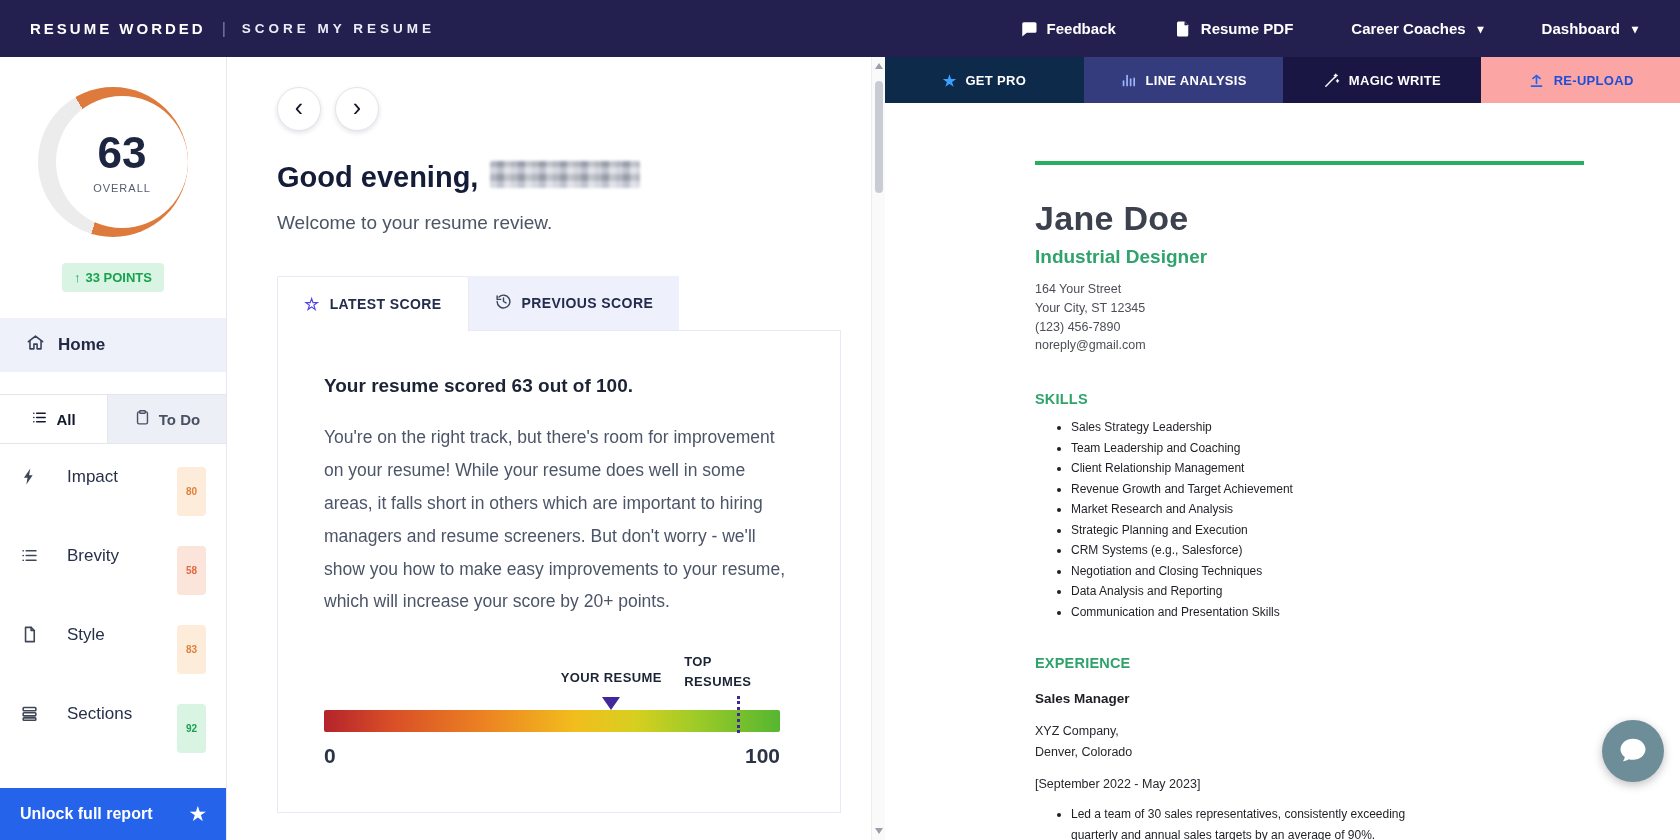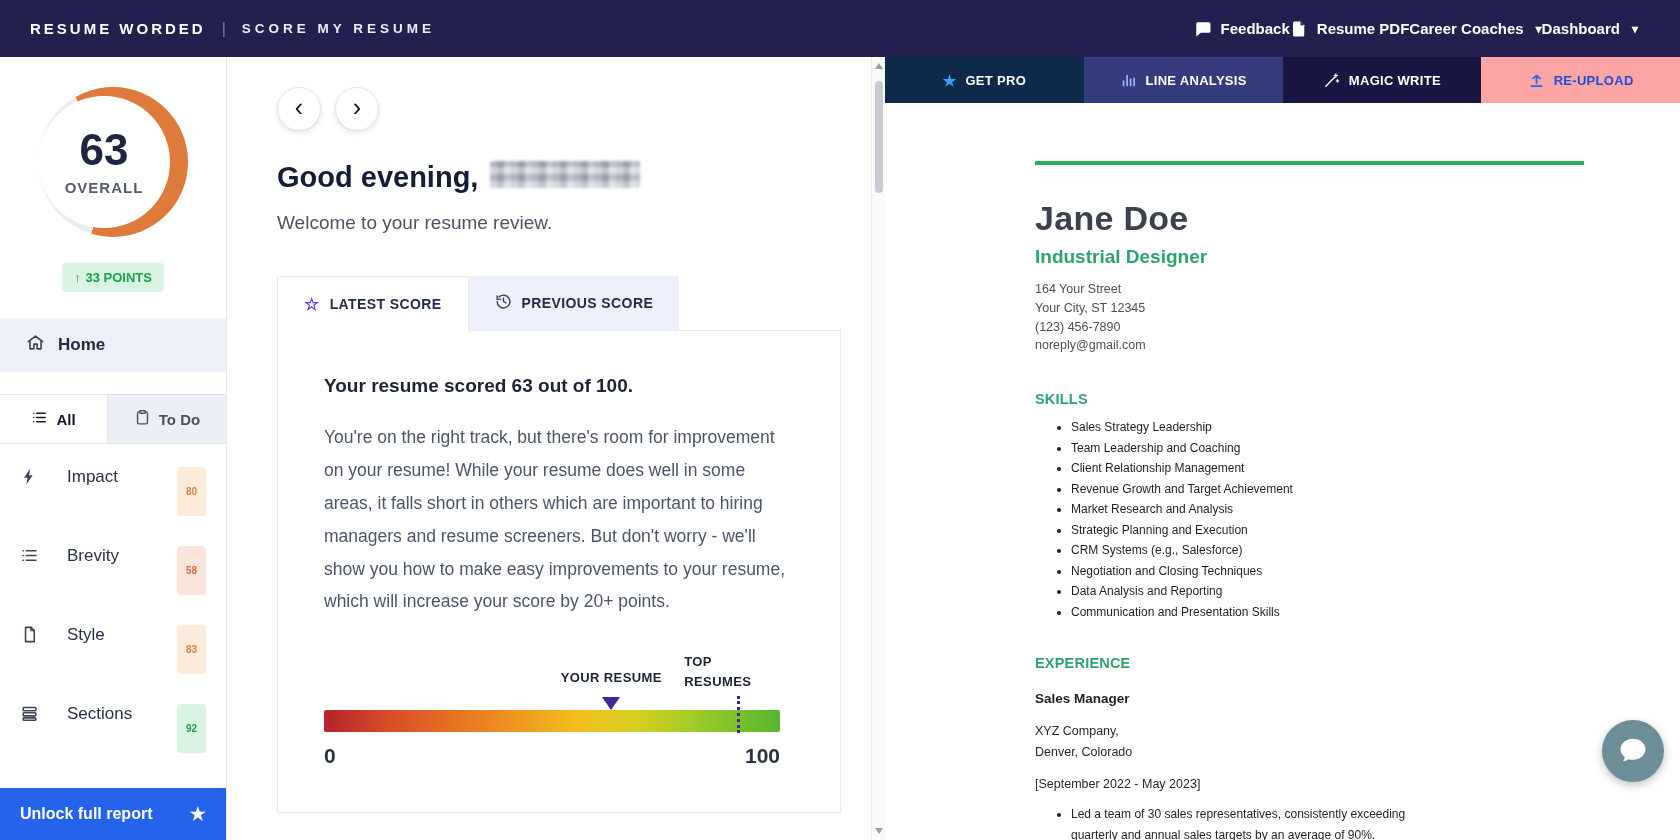--- a/index.html
+++ b/index.html
@@ -8,36 +8,36 @@
        font-family:"Liberation Sans",sans-serif}
   button{font-family:inherit;border:none;background:none;padding:0;cursor:pointer}
   ul{list-style:disc}
 
   
   .navbar{height:57px;background:var(--navbar,#23204f);display:flex;align-items:center;
           padding:0 30px;color:#fff}
   .brand{font-size:15px;font-weight:800;letter-spacing:3px;cursor:pointer}
   .brand-sep{margin:0 16px;color:#7d7aa6}
   .product{font-size:13.5px;font-weight:700;letter-spacing:4px;color:#ecedf8;cursor:pointer}
-  .nav-right{margin-left:auto;display:flex;align-items:center;padding-right:12px}
+  .nav-right{margin-left:auto;display:flex;align-items:center;gap:58px;padding-right:12px}
   .nav-item{display:flex;align-items:center;gap:9px;font-size:15px;font-weight:700;cursor:pointer}
   .nav-item svg{width:18px;height:18px;display:block}
   .chev{font-size:12px;margin-left:3px}
 
   .layout{display:flex;height:783px}
 
   
   .sidebar{flex:0 0 227px;border-right:1px solid #e7e8ef;position:relative;background:#fff}
   .gauge{width:150px;height:150px;border-radius:50%;margin:30px auto 0;
          background:conic-gradient(from -30deg,var(--gauge_orange,#de7a3b) 0 63%,#ececec 63% 100%);
-         display:flex;align-items:center;justify-content:flex-start}
+         display:flex;align-items:center;justify-content:flex-end}
   .gauge-inner{width:132px;height:132px;border-radius:50%;background:#fff;display:flex;
                flex-direction:column;align-items:center;justify-content:center}
   .gauge-score{font-size:44px;font-weight:700;color:#1d2540;line-height:1}
-  .gauge-label{margin-top:7px;font-size:15px;font-weight:700;letter-spacing:1px;color:#555d6e}
+  .gauge-label{margin-top:7px;font-size:11px;font-weight:400;letter-spacing:1px;color:#555d6e}
   .points-badge{margin:26px auto 0;width:max-content;background:var(--green_bg,#d9f4e2);
                 color:var(--green,#17a24f);font-size:13px;font-weight:800;padding:7px 12px;
                 border-radius:4px;display:flex;gap:5px;align-items:center}
   .home-item{margin-top:26px;background:#eef0fa;padding:15px 26px;display:flex;align-items:center;
              gap:13px;font-size:17px;font-weight:700;color:#222a42;cursor:pointer}
   .home-item svg{width:19px;height:19px;color:#39415a}
   .filter-tabs{margin-top:22px;display:flex;background:#edeff6;
                border-top:1px solid #e4e6ee;border-bottom:1px solid #e4e6ee}
   .ftab{display:flex;align-items:center;justify-content:center;gap:8px;padding:14px 0;
         font-size:15px;color:#4a5163;cursor:pointer}

